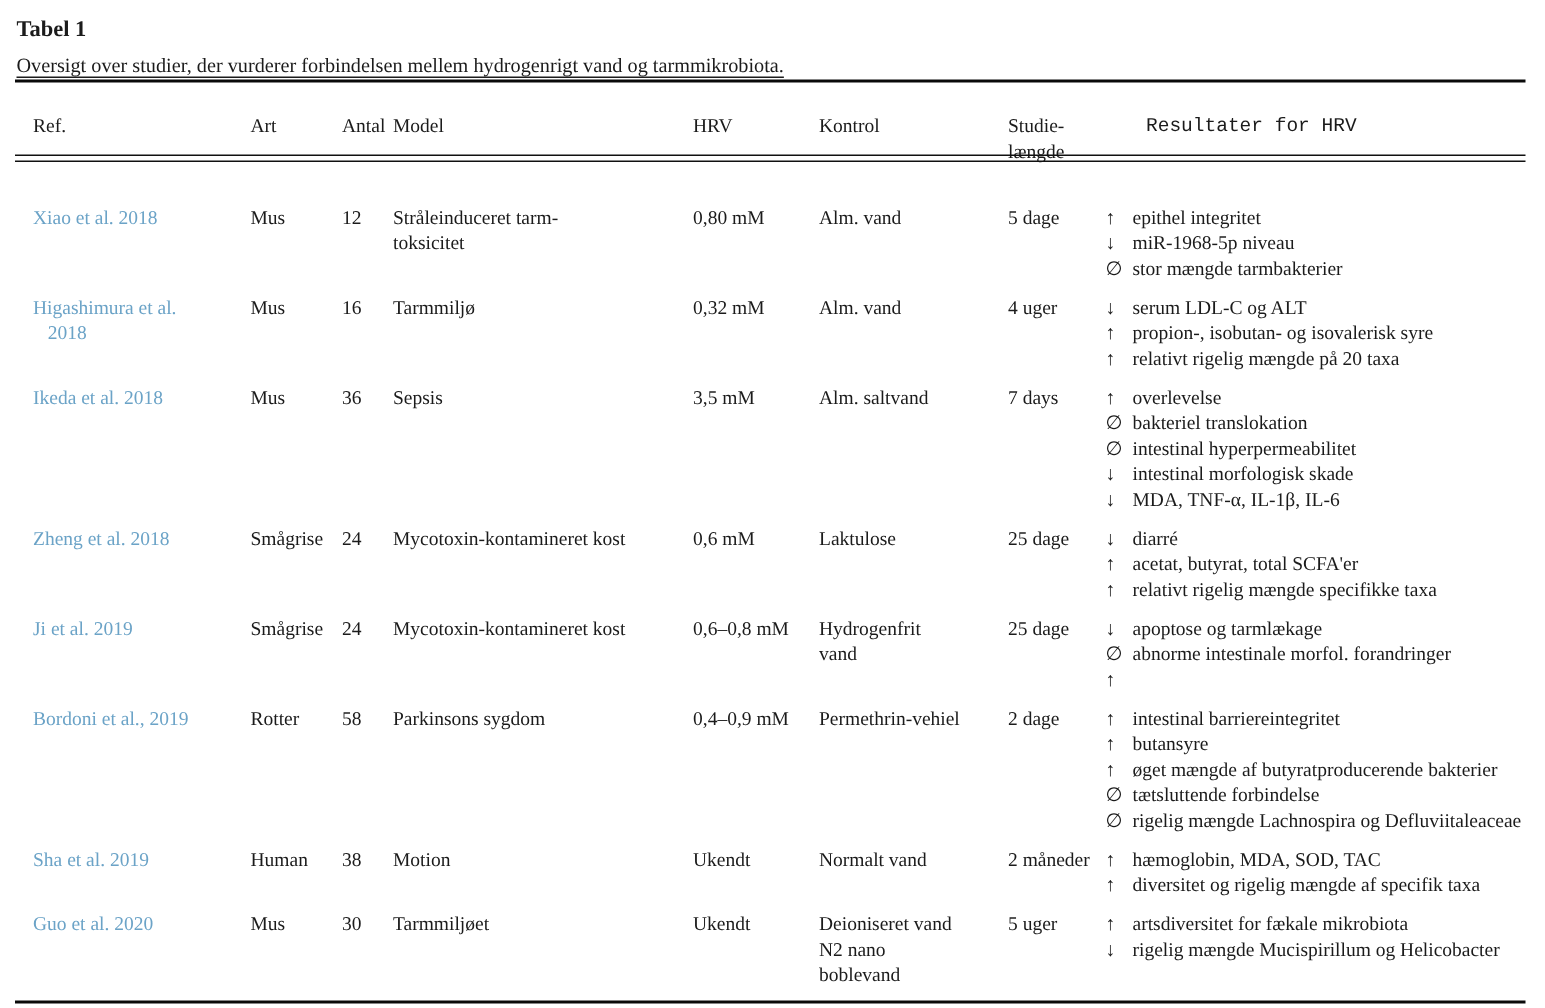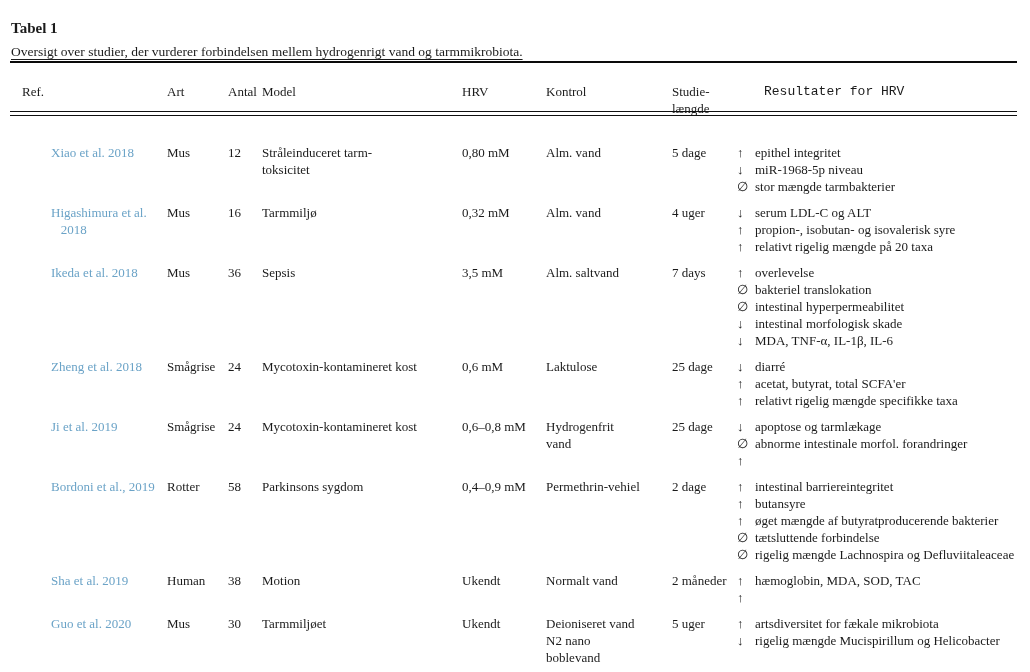--- a/index.html
+++ b/index.html
@@ -3,39 +3,39 @@
 <meta charset="utf-8">
 <style>
   html,body{margin:0;padding:0;background:#ffffff;}
   body{
     width:1030px;height:672px;overflow:hidden;
     font-family:"Liberation Serif","DejaVu Serif",serif;
     color:#1b1b1b;
     -webkit-font-smoothing:antialiased;
   }
   .page{padding:8px 13px 0 10px;}
-  .title{font-size:15px;font-weight:bold;margin:12px 0 7px 1px;}
+  .title{font-size:15px;font-weight:bold;margin:4px 0 7px 1px;}
   .caption{font-size:13.5px;text-decoration:underline;text-underline-offset:3px;margin:0 0 1px 1px;}
   .top-rule{border-top:2px solid #0a0a0a;height:0;}
   .grid{
     display:grid;
     grid-template-columns:145px 61px 34px 200px 84px 126px 65px 1fr;
     padding-left:12px;
   }
   .thead{margin-top:20px;height:30px;font-size:13px;}
   .thead .hcell{white-space:pre-line;line-height:17px;overflow:visible;}
   .hcell.col-res{padding-left:27px;font-family:Liberation Mono, monospace;}
   .double-rule{
     position:relative;margin-top:-2px;height:3px;
     border-top:1.6px solid #101010;border-bottom:1.6px solid #101010;
   }
   .tbody{margin-top:28px;font-size:13px;}
   .trow{margin-bottom:9px;}
   .cell{line-height:17px;}
-  .cell-ref{color:var(--link-color,#6ba3c7);white-space:pre-wrap;padding-right:8px;cursor:pointer;margin-left:29px;}
+  .cell-ref{color:var(--link-color,#6ba3c7);white-space:pre-wrap;padding-right:8px;cursor:pointer;}
   .cell-model,.cell-kontrol{white-space:pre-line;padding-right:8px;}
   .cell-laengde,.cell-hrv{white-space:nowrap;}
   .res-line{display:flex;line-height:17px;}
   .res-sym{width:18px;flex:none;}
   .res-text{white-space:nowrap;font-family:Liberation Serif, serif;}
   .bottom-rule{border-top:2px solid #0a0a0a;height:0;margin-top:5px;}
 </style>
 </head>
 <body>
 
@@ -228,20 +228,21 @@
     <div class="cell cell-hrv">Ukendt</div>
     <div class="cell cell-kontrol">Normalt vand</div>
     <div class="cell cell-laengde">2 måneder</div>
     <div class="cell cell-res">
           <div class="res-line">
             <span class="res-sym">↑</span>
             <span class="res-text">hæmoglobin, MDA, SOD, TAC</span>
           </div>
           <div class="res-line">
             <span class="res-sym">↑</span>
+            <span class="res-text">diversitet og rigelig mængde af specifik taxa</span>
           </div>
         </div>
   </div>
 
   <div class="trow grid">
     <div class="cell cell-ref">Guo et al. 2020</div>
     <div class="cell cell-art">Mus</div>
     <div class="cell cell-antal">30</div>
     <div class="cell cell-model">Tarmmiljøet</div>
     <div class="cell cell-hrv">Ukendt</div>

